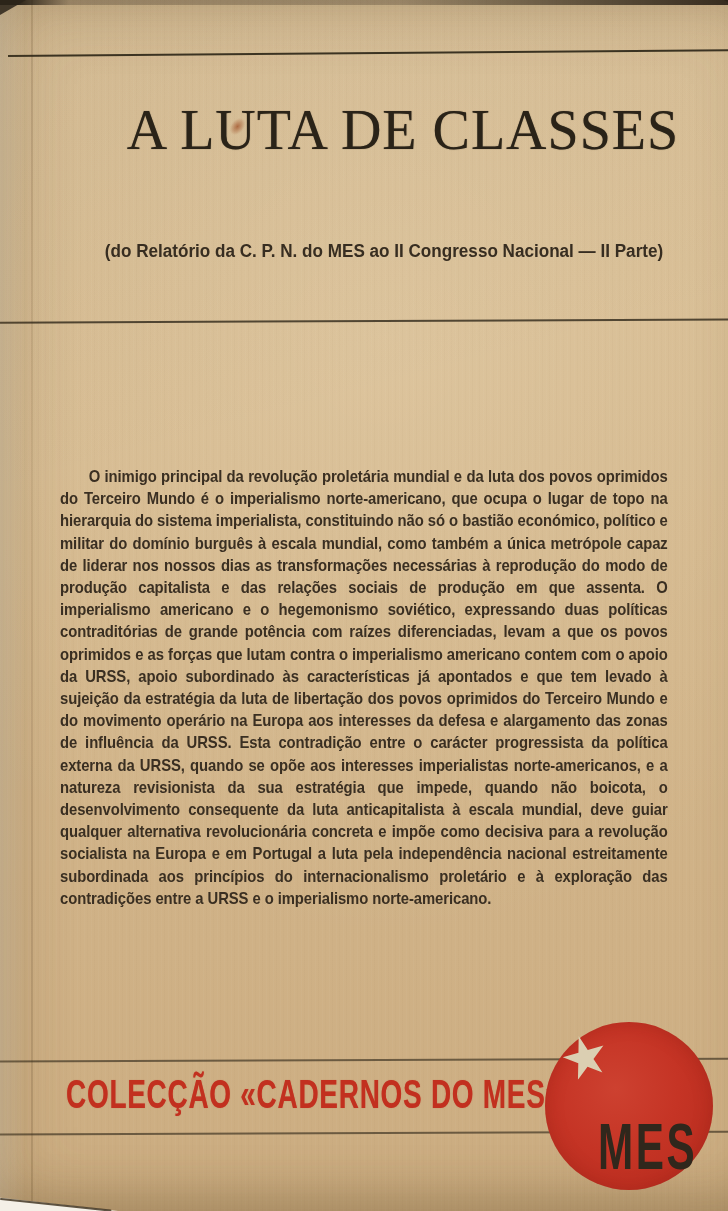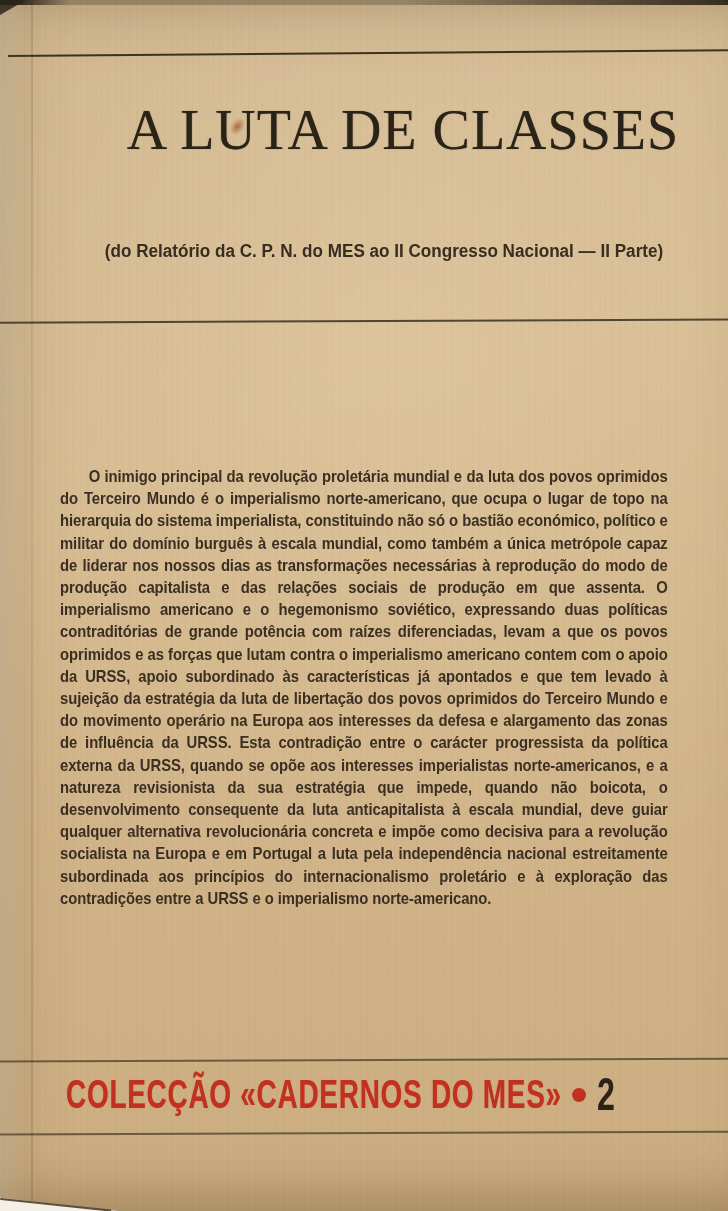--- a/index.html
+++ b/index.html
@@ -122,20 +122,24 @@
 
   <div class="rule rule-f1"></div>
   <div class="rule rule-f2"></div>
 
   <div class="footer">
     <span class="footer-label">COLECÇÃO «CADERNOS DO MES»</span>
     <span class="footer-bullet">•</span>
     <span class="footer-number">2</span>
   </div>
 
+  <div class="logo">
+    <div class="logo-star"></div>
+    <div class="logo-text">MES</div>
+  </div>
 
   <div class="vignette"></div>
   <div class="edge-top"></div>
   <div class="wedge-tl"></div>
   <div class="wedge-tr"></div>
   <div class="sliver-bl"></div>
   <div class="crease-bl"></div>
 </div>
 
 </body></html>

